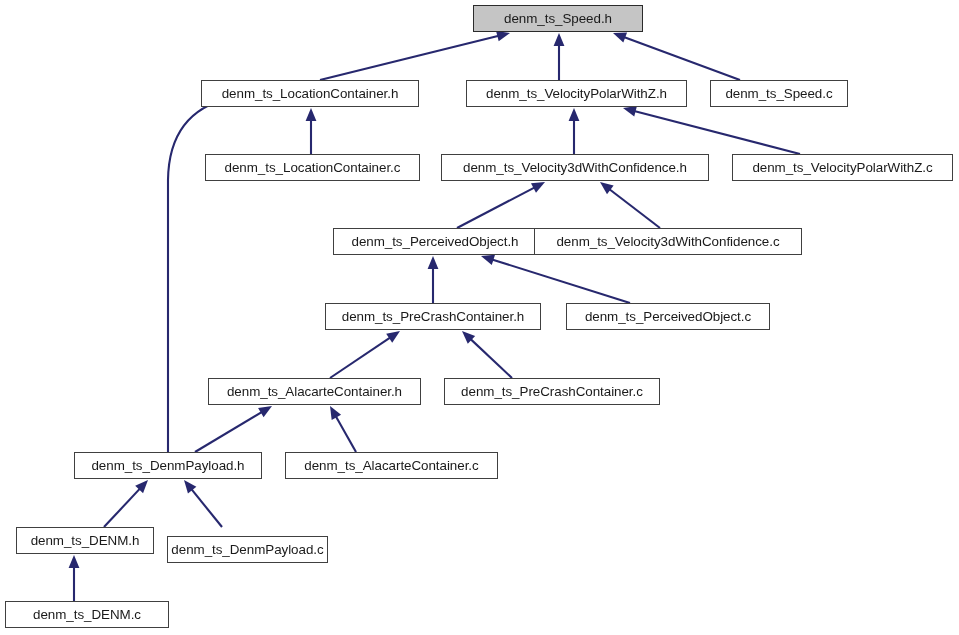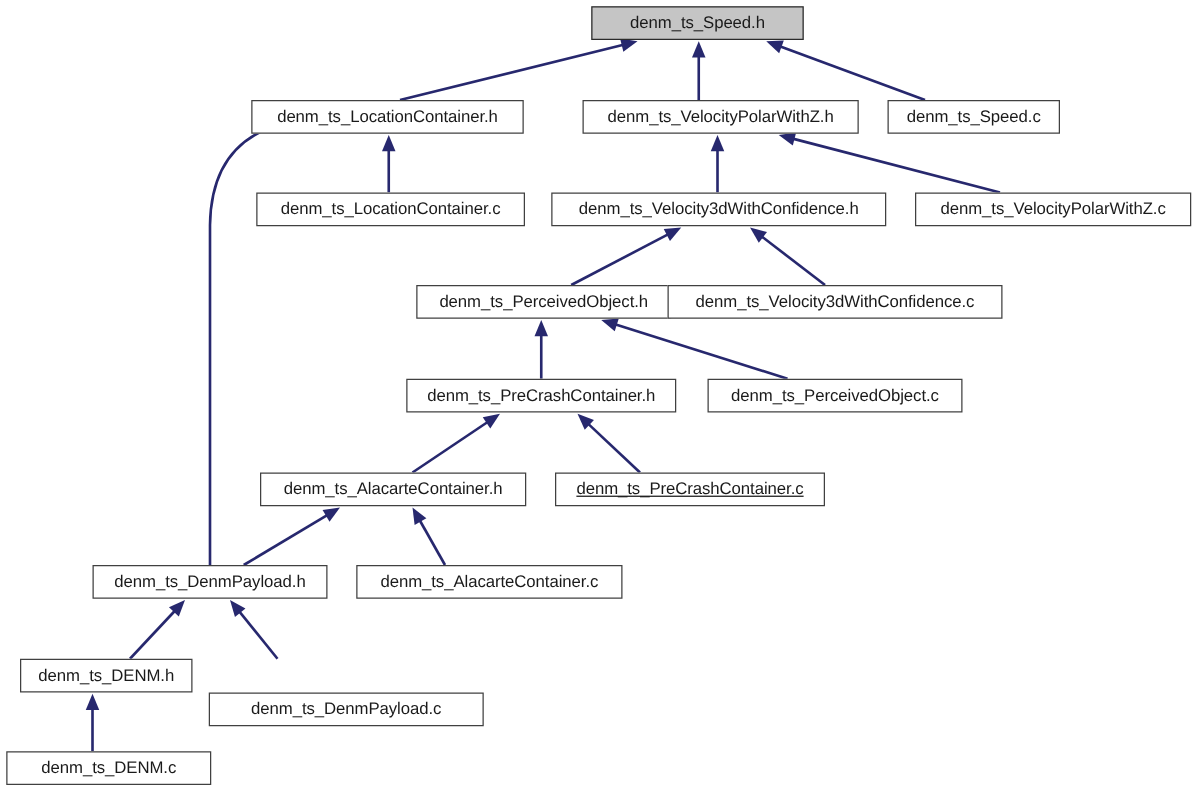--- a/index.html
+++ b/index.html
@@ -132,33 +132,33 @@
       </div>
       <div class="node" style="left: 325px; top: 303px; width: 216px; height: 27px; align-items: center;">
         <span class="node-label">denm_ts_PreCrashContainer.h</span>
       </div>
       <div class="node" style="left: 566px; top: 303px; width: 204px; height: 27px;">
         <span class="node-label">denm_ts_PerceivedObject.c</span>
       </div>
       <div class="node" style="left: 208px; top: 378px; width: 213px; height: 27px;">
         <span class="node-label">denm_ts_AlacarteContainer.h</span>
       </div>
-      <div class="node" style="left: 444px; top: 378px; width: 216px; height: 27px; text-decoration: underline;">
+      <div class="node" style="left: 444px; top: 378px; width: 216px; height: 27px;">
         <span class="node-label">denm_ts_PreCrashContainer.c</span>
       </div>
       <div class="node" style="left: 74px; top: 452px; width: 188px; height: 27px;">
         <span class="node-label">denm_ts_DenmPayload.h</span>
       </div>
       <div class="node" style="left: 285px; top: 452px; width: 213px; height: 27px;">
         <span class="node-label">denm_ts_AlacarteContainer.c</span>
       </div>
       <div class="node" style="left: 16px; top: 527px; width: 138px; height: 27px;">
         <span class="node-label">denm_ts_DENM.h</span>
       </div>
-      <div class="node" style="left: 167px; top: 554px; width: 220px; height: 27px;">
+      <div class="node" style="left: 167px; top: 536px; width: 161px; height: 27px;">
         <span class="node-label">denm_ts_DenmPayload.c</span>
       </div>
       <div class="node" style="left: 5px; top: 601px; width: 164px; height: 27px;">
         <span class="node-label">denm_ts_DENM.c</span>
       </div>
     </div>
 
 </div>
 
 </body></html>

